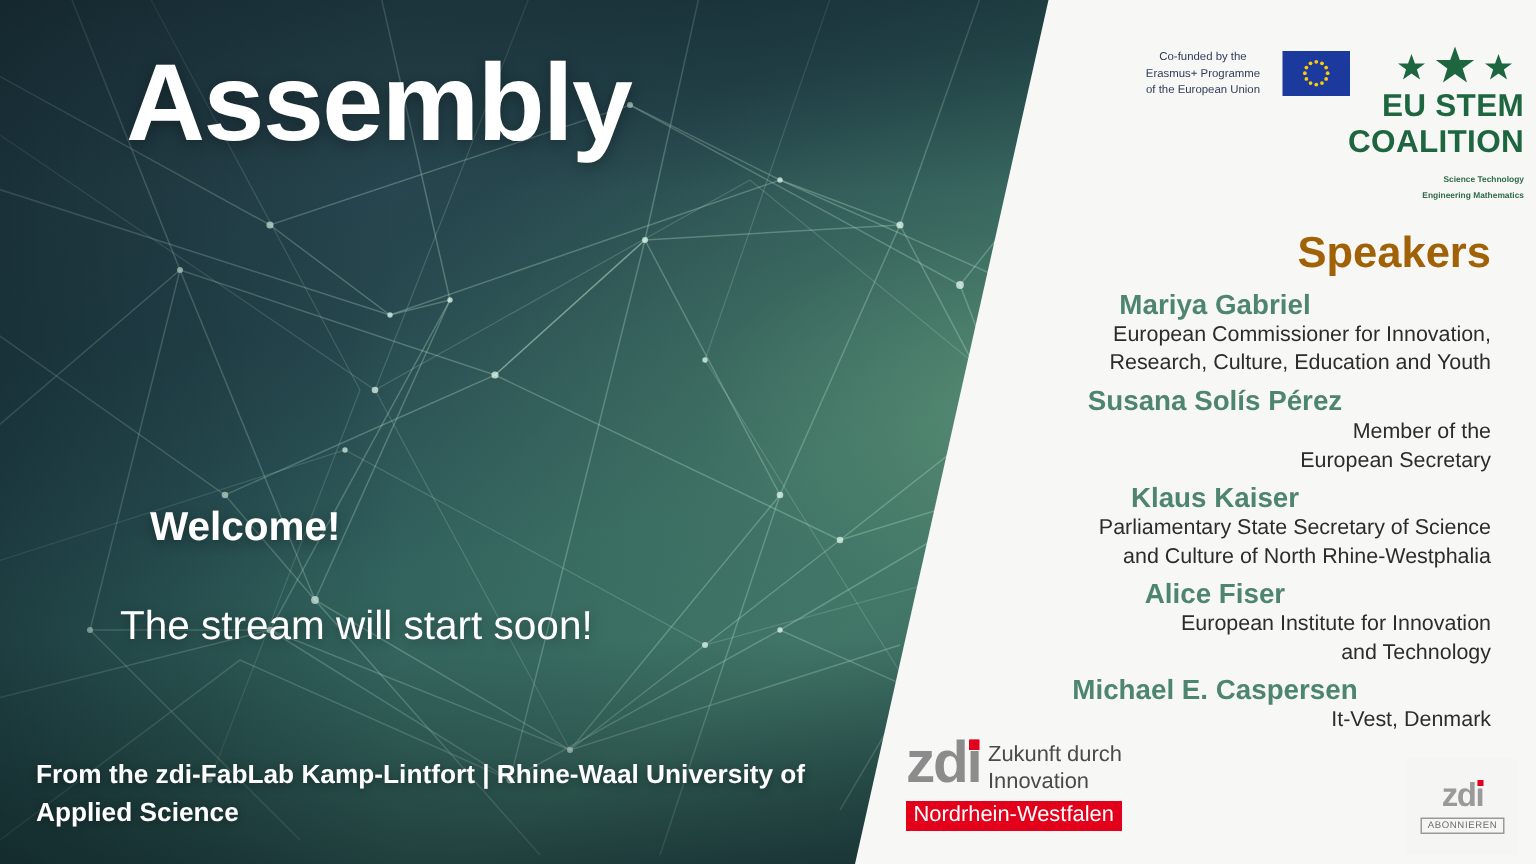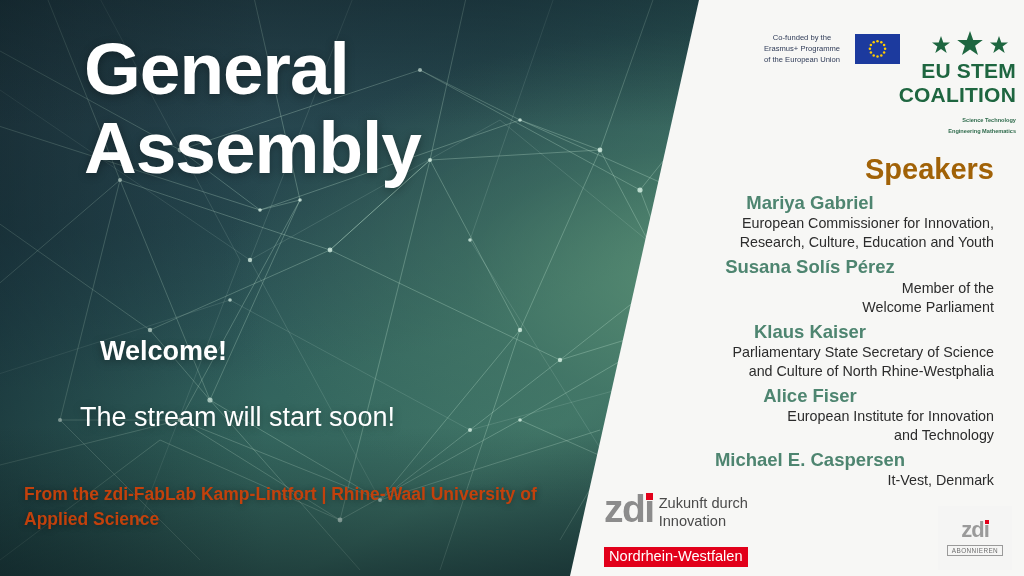--- a/index.html
+++ b/index.html
@@ -57,23 +57,23 @@
     font-size:27px; font-weight:bold;
     text-shadow:0 2px 8px rgba(0,0,0,0.35);
   }
   .stream {
     position:absolute; left:80px; top:402px;
     color:#ffffff;
     font-size:27px; font-weight:normal;
     text-shadow:0 2px 8px rgba(0,0,0,0.35);
   }
   .credit {
-    position:absolute; left:24px; top:482px;
+    position:absolute; left:24px; top:504px;
     width:520px;
-    color:#c2410c;
+    color:#ffffff;
     font-size:17.5px; font-weight:bold;
     line-height:1.42;
     text-shadow:0 1px 6px rgba(0,0,0,0.38);
   }
 
   
   .eu-funding {
     position:absolute; left:756px; top:33px;
     display:flex; align-items:center; gap:7px;
   }
@@ -150,21 +150,21 @@
     position:absolute; right:1px; top:1px;
     width:7px; height:7px; background:#e2001a;
   }
   .zdi-words {
     color:#4a4a4a;
     font-size:14.6px;
     line-height:1.22;
     padding-top:3px;
   }
   .zdi-bar {
-    margin-top:16px;
+    margin-top:3px;
     background:#e2001a;
     color:#ffffff;
     font-size:14.6px;
     padding:1px 5px 2px 5px;
     display:inline-block;
     line-height:1.22;
   }
 
   
   .yt-wm {
@@ -258,21 +258,20 @@
           <circle cx="470" cy="430" r="2.0"></circle>
           <circle cx="520" cy="420" r="1.8"></circle>
           <circle cx="140" cy="520" r="1.8"></circle>
         </g>
       </svg>
     </div>
     <div class="vignette"></div>
   </div>
 
   <div class="title">
-    <span>General</span>
     <span class="l2">Assembly</span>
   </div>
 
   <div class="welcome">Welcome!</div>
   <div class="stream">The stream will start soon!</div>
   <div class="credit">From the zdi-FabLab Kamp-Lintfort | Rhine-Waal University of Applied Science</div>
 
   <div class="right-panel"></div>
 
   <div class="eu-funding">
@@ -330,21 +329,21 @@
       <div class="sp-role">
         <div>European Commissioner for Innovation,</div>
         <div>Research, Culture, Education and Youth</div>
       </div>
     </div>
 
     <div>
       <div class="sp-name">Susana Solís Pérez</div>
       <div class="sp-role">
         <div>Member of the</div>
-        <div>Welcome Parliament</div>
+        <div>European Secretary</div>
       </div>
     </div>
 
     <div>
       <div class="sp-name">Klaus Kaiser</div>
       <div class="sp-role">
         <div>Parliamentary State Secretary of Science</div>
         <div>and Culture of North Rhine-Westphalia</div>
       </div>
     </div>

